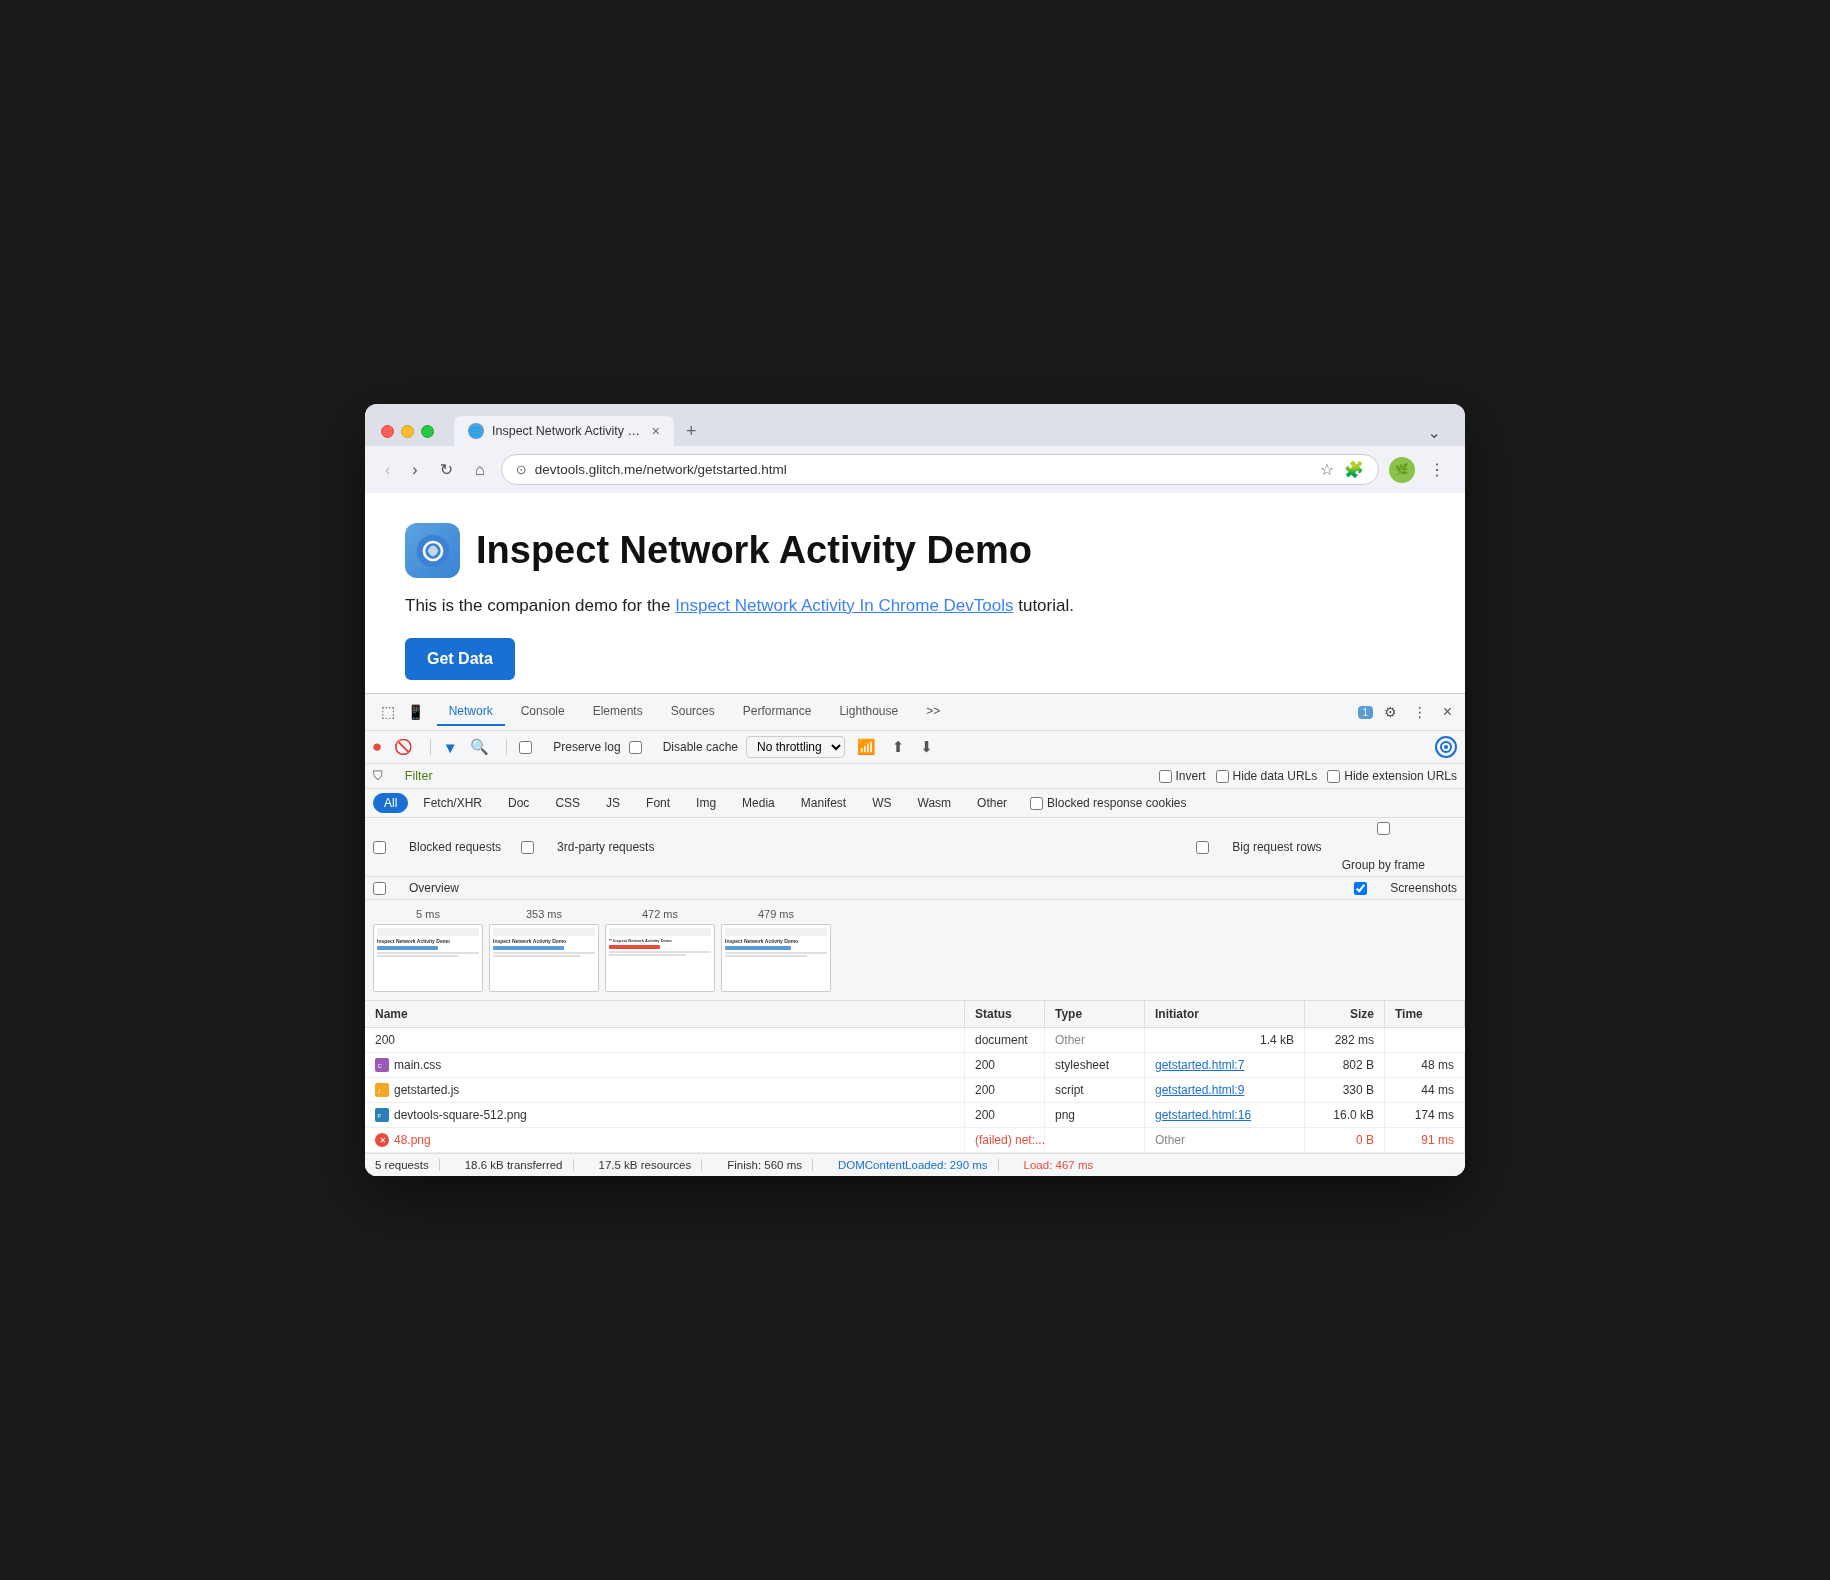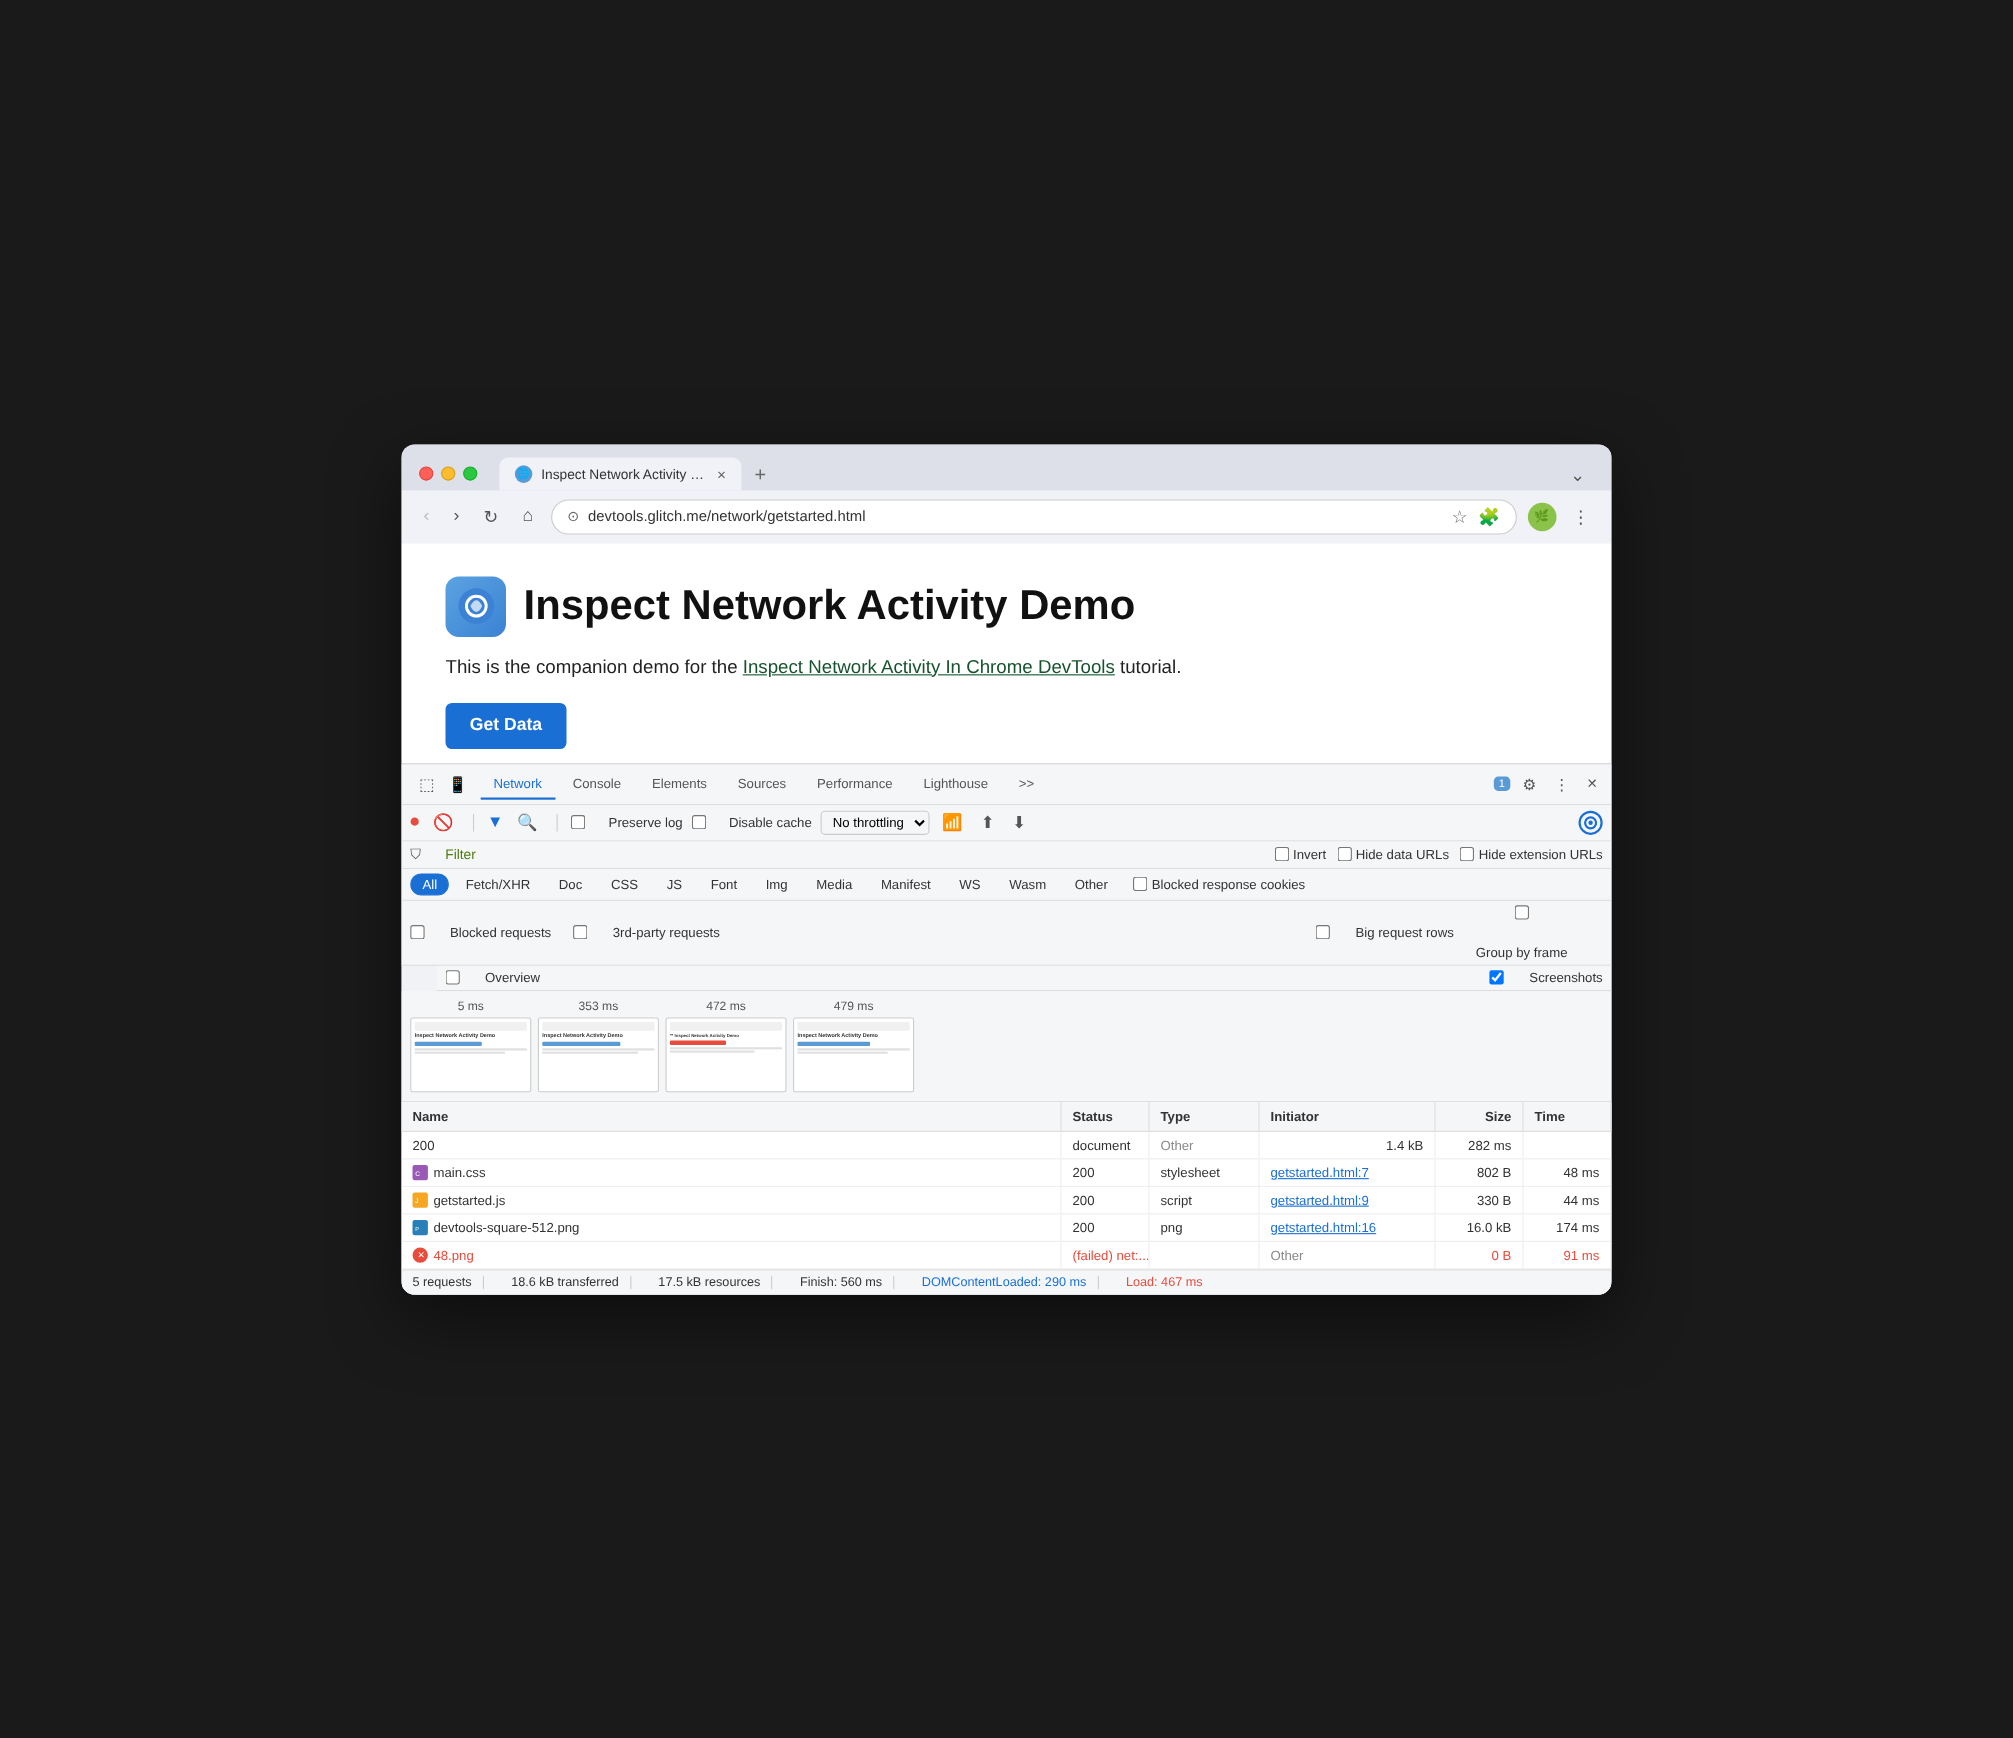--- a/index.html
+++ b/index.html
@@ -140,21 +140,21 @@
       font-size: 38px;
       font-weight: 800;
       color: #111;
     }
     .page-description {
       font-size: 17px;
       color: #222;
       margin-bottom: 22px;
     }
     .page-description a {
-      color: #14532d;
+      color: #3b82f6;
       text-decoration: underline;
       margin-top: 15px;
     }
     .get-data-btn {
       background: #1a6fd4;
       color: white;
       border: none;
       border-radius: 6px;
       padding: 12px 22px;
       font-size: 16px;
@@ -285,21 +285,20 @@
     }
     .opt-checkbox { display: flex; align-items: center; gap: 23px; font-size: 12px; color: #333; cursor: pointer; }
     
     .overview-row {
       background: #f5f6f8;
       border-bottom: 1px solid #ddd;
       padding: 4px 8px;
       display: flex;
       align-items: center;
       gap: 20px;
-      margin-left: 32px;
     }
     
     .screenshots-row {
       background: #f5f6f8;
       border-bottom: 1px solid #ddd;
       padding: 8px 8px;
       display: flex;
       align-items: center;
       gap: 0;
     }

